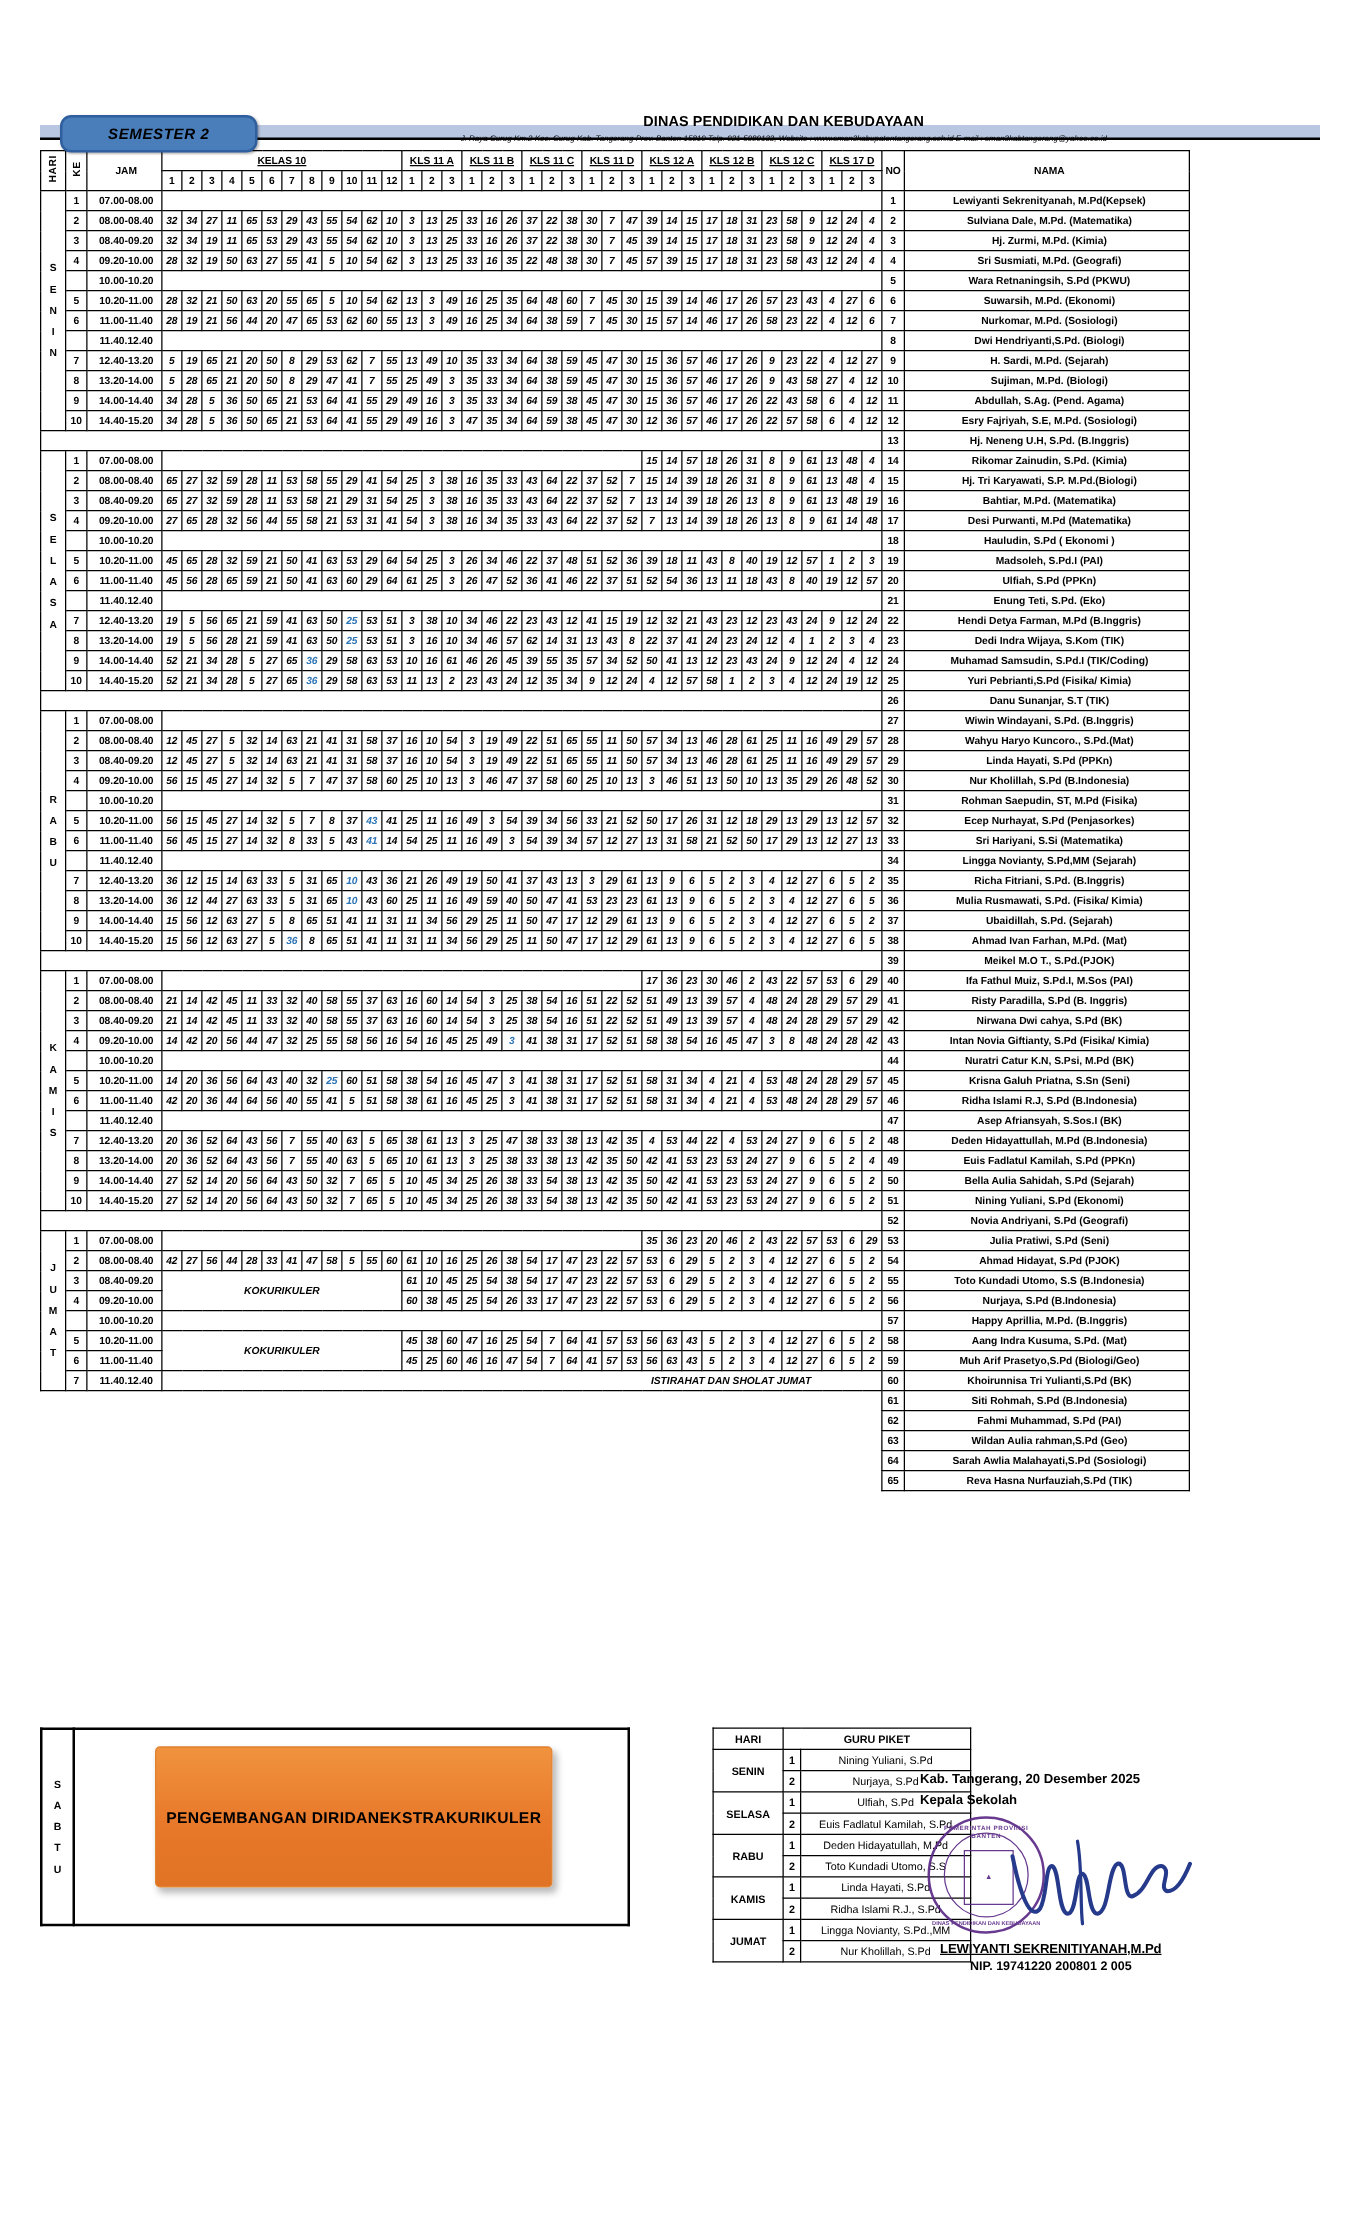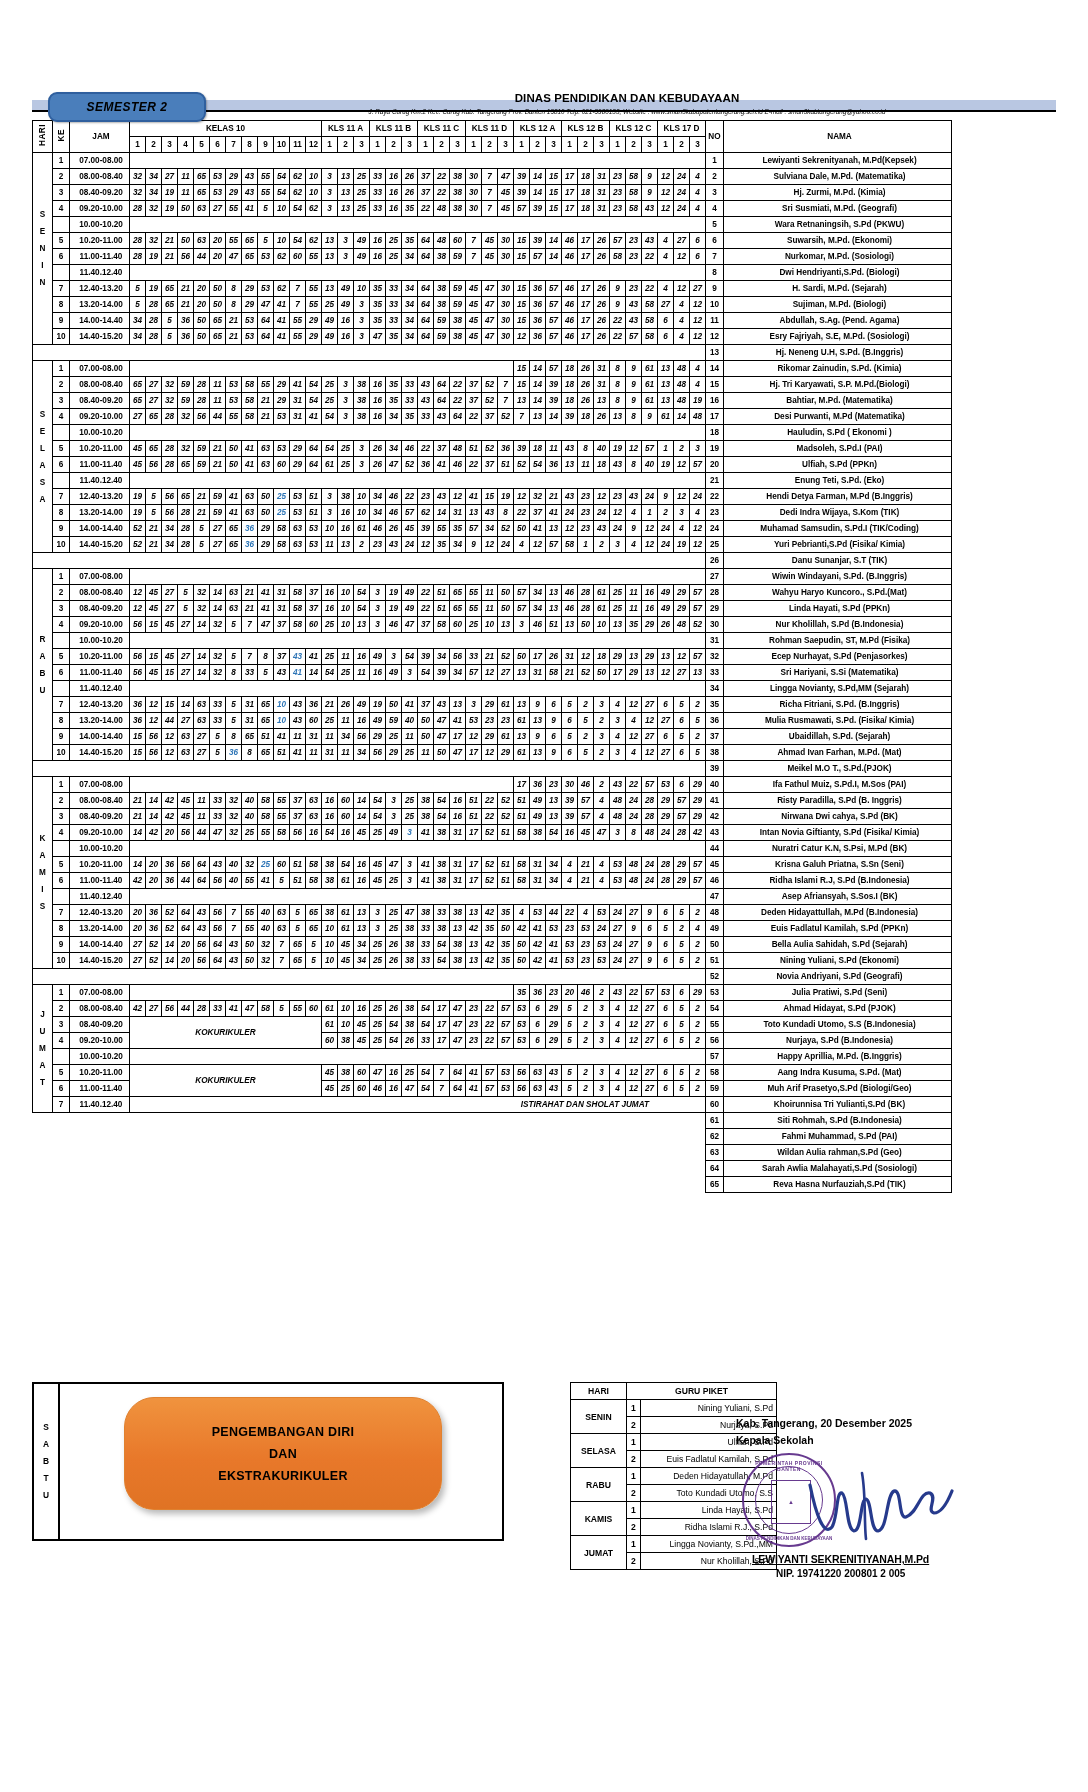--- a/index.html
+++ b/index.html
@@ -49,21 +49,21 @@
     white-space:nowrap;
   }
   .c-hari{ width:20px; }
   .c-ke{ width:17px; }
   .c-jam{ width:60px; text-align:left; padding-left:3px !important; }
   .c-slot{ width:16px; }
   .c-no{ width:18px; }
   .c-nama{ width:228px; text-align:left; padding-left:4px !important; font-weight:normal; font-size:8px; }
 
   .vert{ writing-mode:vertical-rl; transform:rotate(180deg); font-size:8.2px; font-weight:bold; letter-spacing:.5px;}
-  .grp{ font-size:9px; font-weight:bold; }
+  .grp{ font-size:9px; font-weight:bold;text-decoration:underline; }
   .slotnum{ font-size:8.4px; font-weight:bold; }
   .num{ font-style:italic; font-weight:bold; font-size:8.4px; }
   .num.hl{ color:#2e75b6; }
   .banner{ background:#0b76c4; color:#fff; font-weight:bold; font-size:9px; letter-spacing:.2px; }
   .kok{ background:#0b76c4; color:#000; font-weight:bold; font-style:italic; font-size:9.2px;}
   .blank{ background:#fff; border-left:1px solid #000; border-right:1px solid #000;}
   .daysep{ background:#c08a16; height:13px; border-left:1px solid #000; border-right:1px solid #000;}
   .hari-letter{ font-size:8.4px; font-weight:bold; }
   .jamcell{ font-size:8.4px; font-weight:bold; text-align:left; padding-left:3px !important;}
   .kecell{ font-size:8.4px; font-weight:bold; }
@@ -79,31 +79,31 @@
 
   table.sabtu{ border-collapse:collapse; table-layout:fixed; }
   table.sabtu td{ border:2px solid #000; padding:0; }
   .sabtu-lab{ width:26px; text-align:center; font-size:8.4px; font-weight:bold; line-height:17px;}
   .sabtu-body{ width:444px; height:157px; position:relative; }
   .ekskul{
     position:absolute; left:64px; top:13px;
     width:318px; height:113px;
     background:linear-gradient(180deg,#f0933e 0%, #e8782a 55%, #e07324 100%);
     border:1px solid #e0812f;
-    border-radius:30px;
-    display:flex; flex-direction:column; align-items:center; justify-content:center;
+    border-radius:4px;
+    display:flex; flex-direction:row; align-items:center; justify-content:center;
     box-shadow:3px 4px 6px rgba(0,0,0,.28);
     color:#000; font-weight:bold; font-size:12.5px; line-height:22px; letter-spacing:.3px;
   }
 
   table.piket{ border-collapse:collapse; table-layout:fixed; margin-left:66px; }
   table.piket td, table.piket th{ border:1px solid #000; font-size:8.6px; padding:1px 3px; height:17px;}
   .p-hari{ width:56px; text-align:center; font-weight:bold;}
   .p-no{ width:14px; text-align:center; font-weight:bold;}
-  .p-nama{ width:136px; text-align:right;}
+  .p-nama{ width:136px; text-align:center;}
   .p-head{ text-align:center; font-weight:bold; font-size:9.5px; height:19px;}
 
   .sign{ position:absolute; left:736px; top:1415px; width:330px; font-size:10px; }
   .sign .ln{ font-weight:bold; font-size:10.5px; line-height:17px;}
   .stamp-wrap{ position:relative; height:104px; }
   .stamp{
     position:absolute; left:6px; top:4px; width:94px; height:94px;
     border:2.5px solid #5b2a86; border-radius:50%;
     color:#5b2a86;
     opacity:.92;

